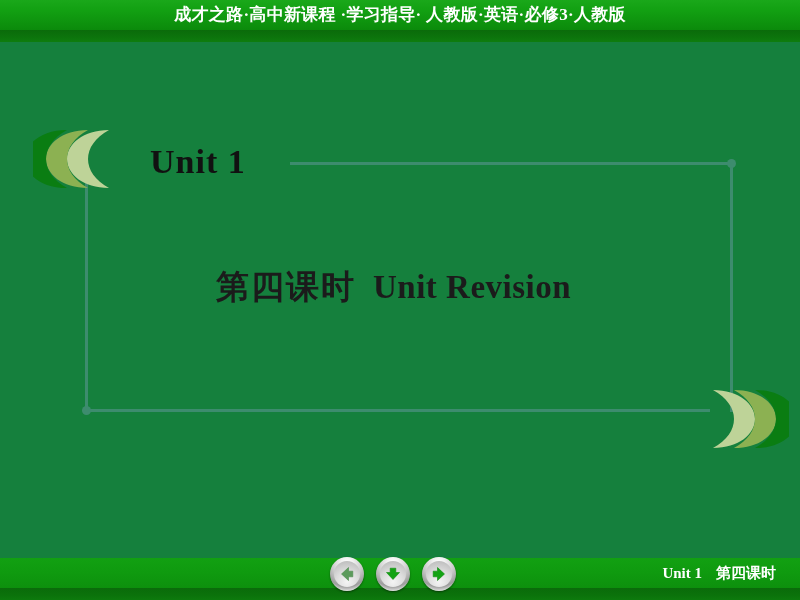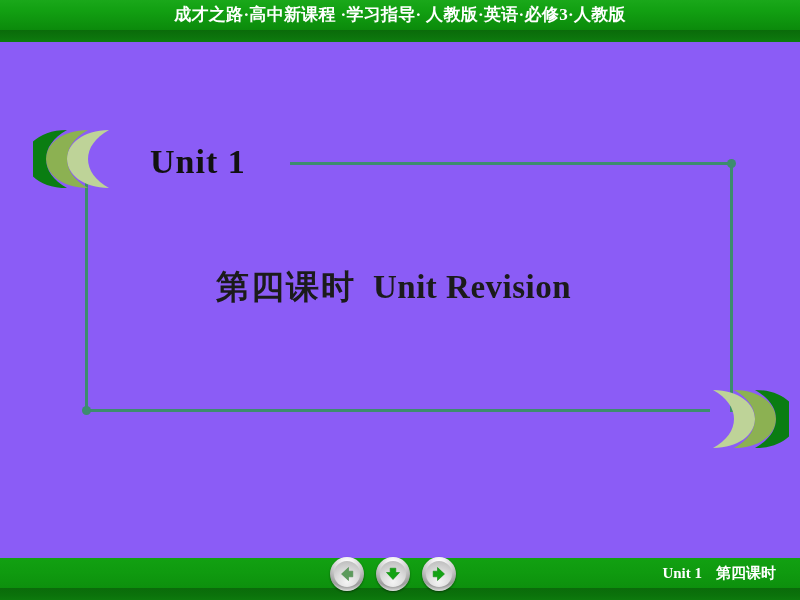--- a/index.html
+++ b/index.html
@@ -7,21 +7,21 @@
     padding: 0;
     background: #ffffff;
   }
   body {
     font-family: "Liberation Serif", serif;
   }
   #slide {
     position: relative;
     width: 800px;
     height: 600px;
-    background: #8b5cf6;
+    background: #15803d;
     overflow: hidden;
   }
 
   
   .header-band {
     position: absolute;
     left: 0;
     top: 0;
     width: 800px;
     height: 30px;

